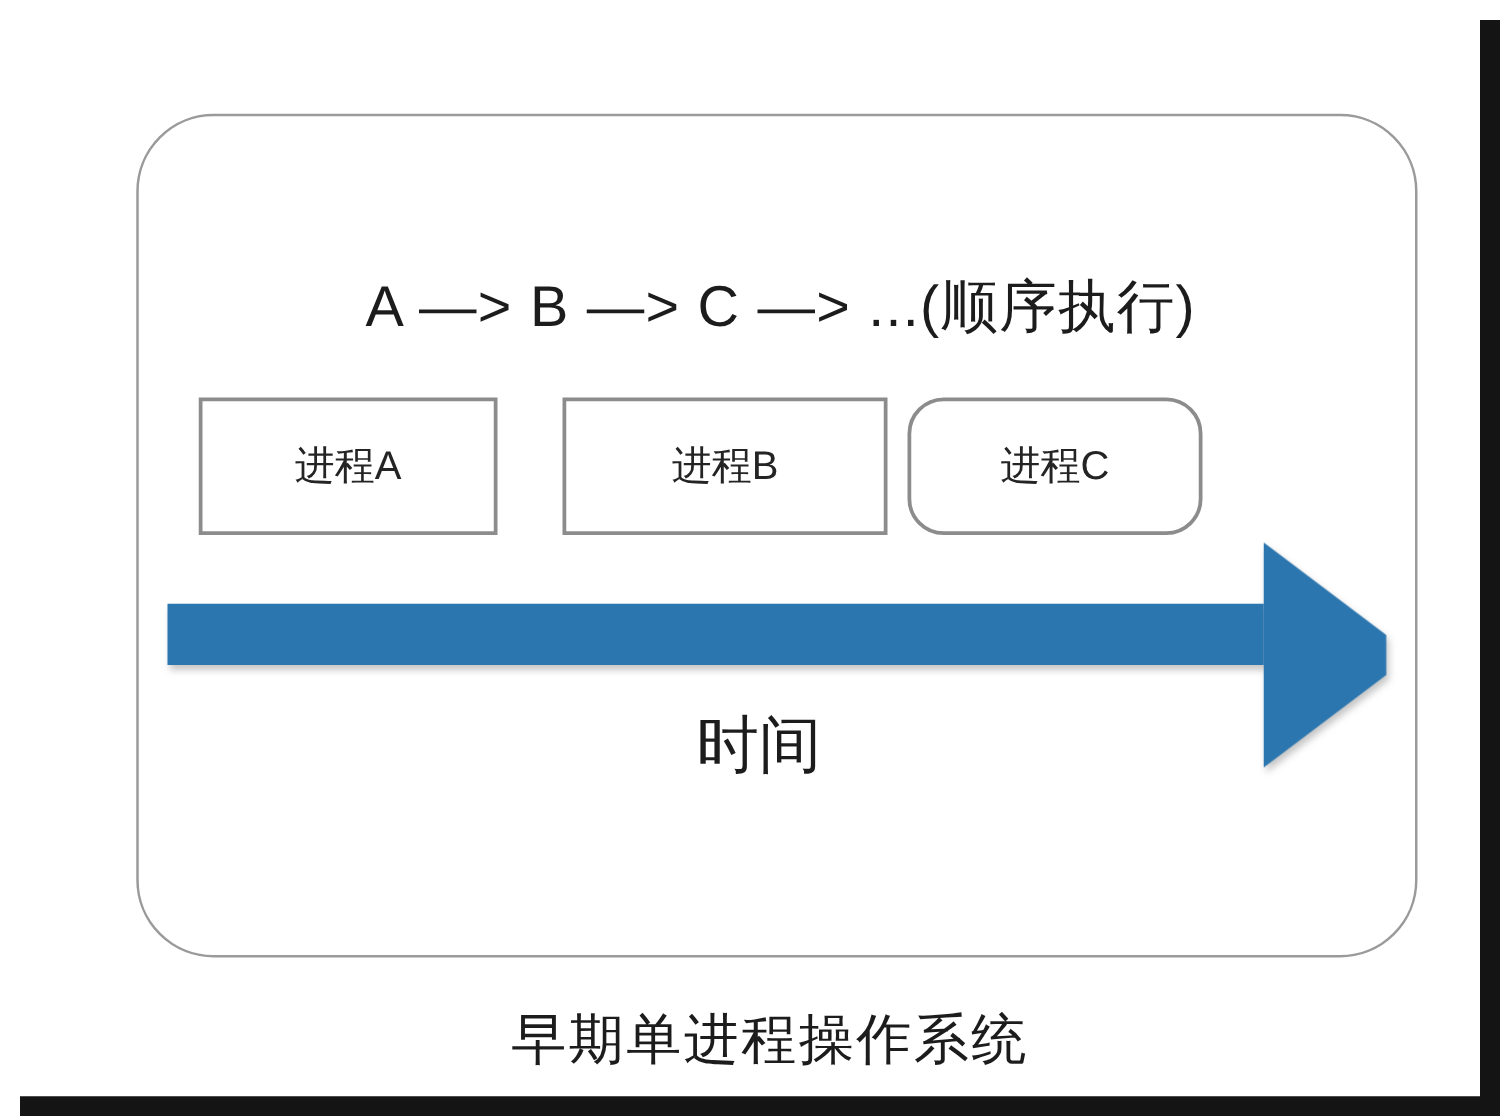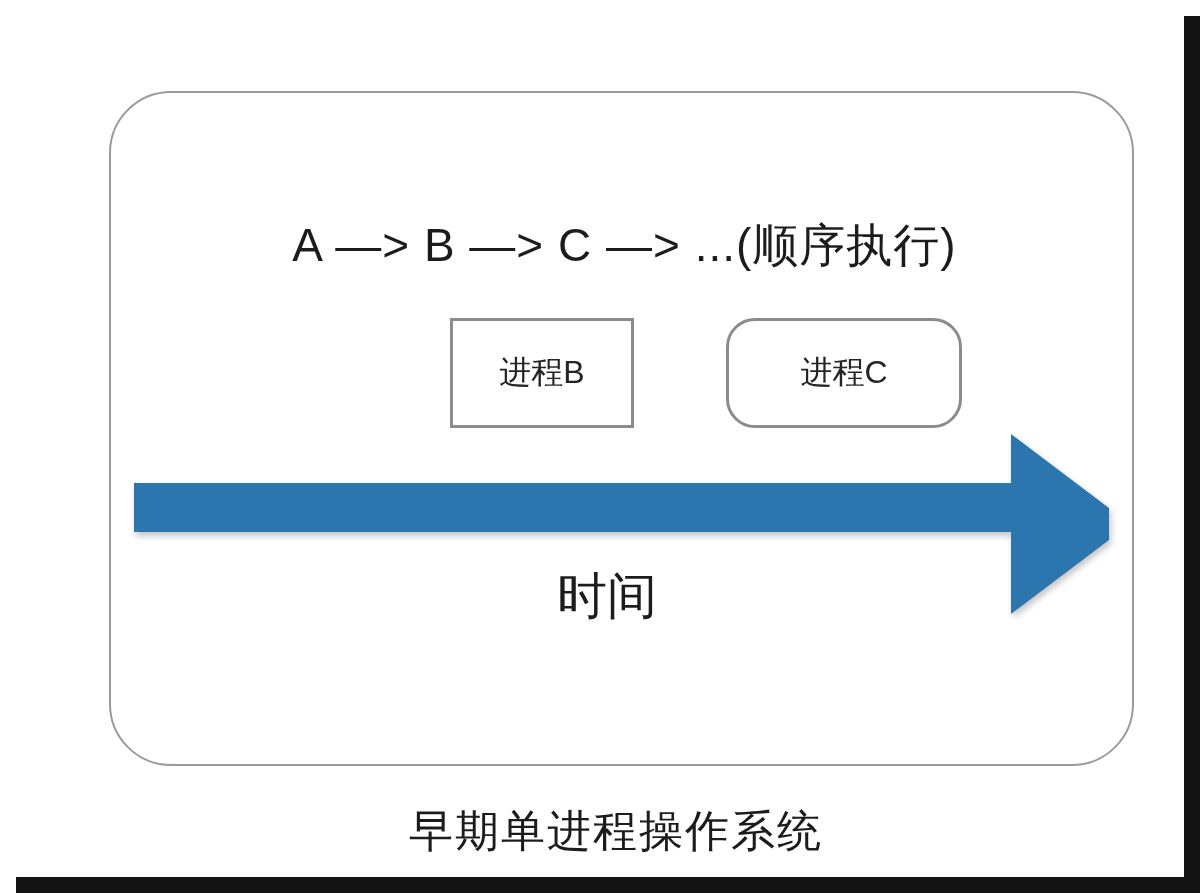--- a/index.html
+++ b/index.html
@@ -63,21 +63,21 @@
     height: 110px;
     border: 3px solid var(--box-border);
     background: #ffffff;
     display: flex;
     align-items: center;
     justify-content: center;
     font-size: 32px;
     color: #242424;
   }
   .box-a { left: 143px; width: 239px; }
-  .box-b { left: 434px; width: 184px; }
+  .box-b { left: 434px; width: 260px; }
   .box-c { left: 710px; width: 236px; border-radius: 29px; }
   
   .arrow-group {
     position: absolute;
     left: 0; top: 0;
     filter: drop-shadow(2px 4px 3px rgba(90,90,90,0.35));
   }
   .arrow-shaft {
     position: absolute;
     left: 118px; top: 467px;
@@ -114,20 +114,23 @@
 </style>
 </head>
 <body>
 
 <div class="canvas">
 
   <div class="frame"></div>
 
   <div class="sequence-text">A —&gt; B —&gt; C —&gt; ...(顺序执行)</div>
 
+  <div class="process-box box-a">
+    <span>进程A</span>
+  </div>
   <div class="process-box box-b">
     <span>进程B</span>
   </div>
   <div class="process-box box-c">
     <span>进程C</span>
   </div>
 
   <div class="arrow-group">
     <div class="arrow-shaft"></div>
     <div class="arrow-head"></div>

